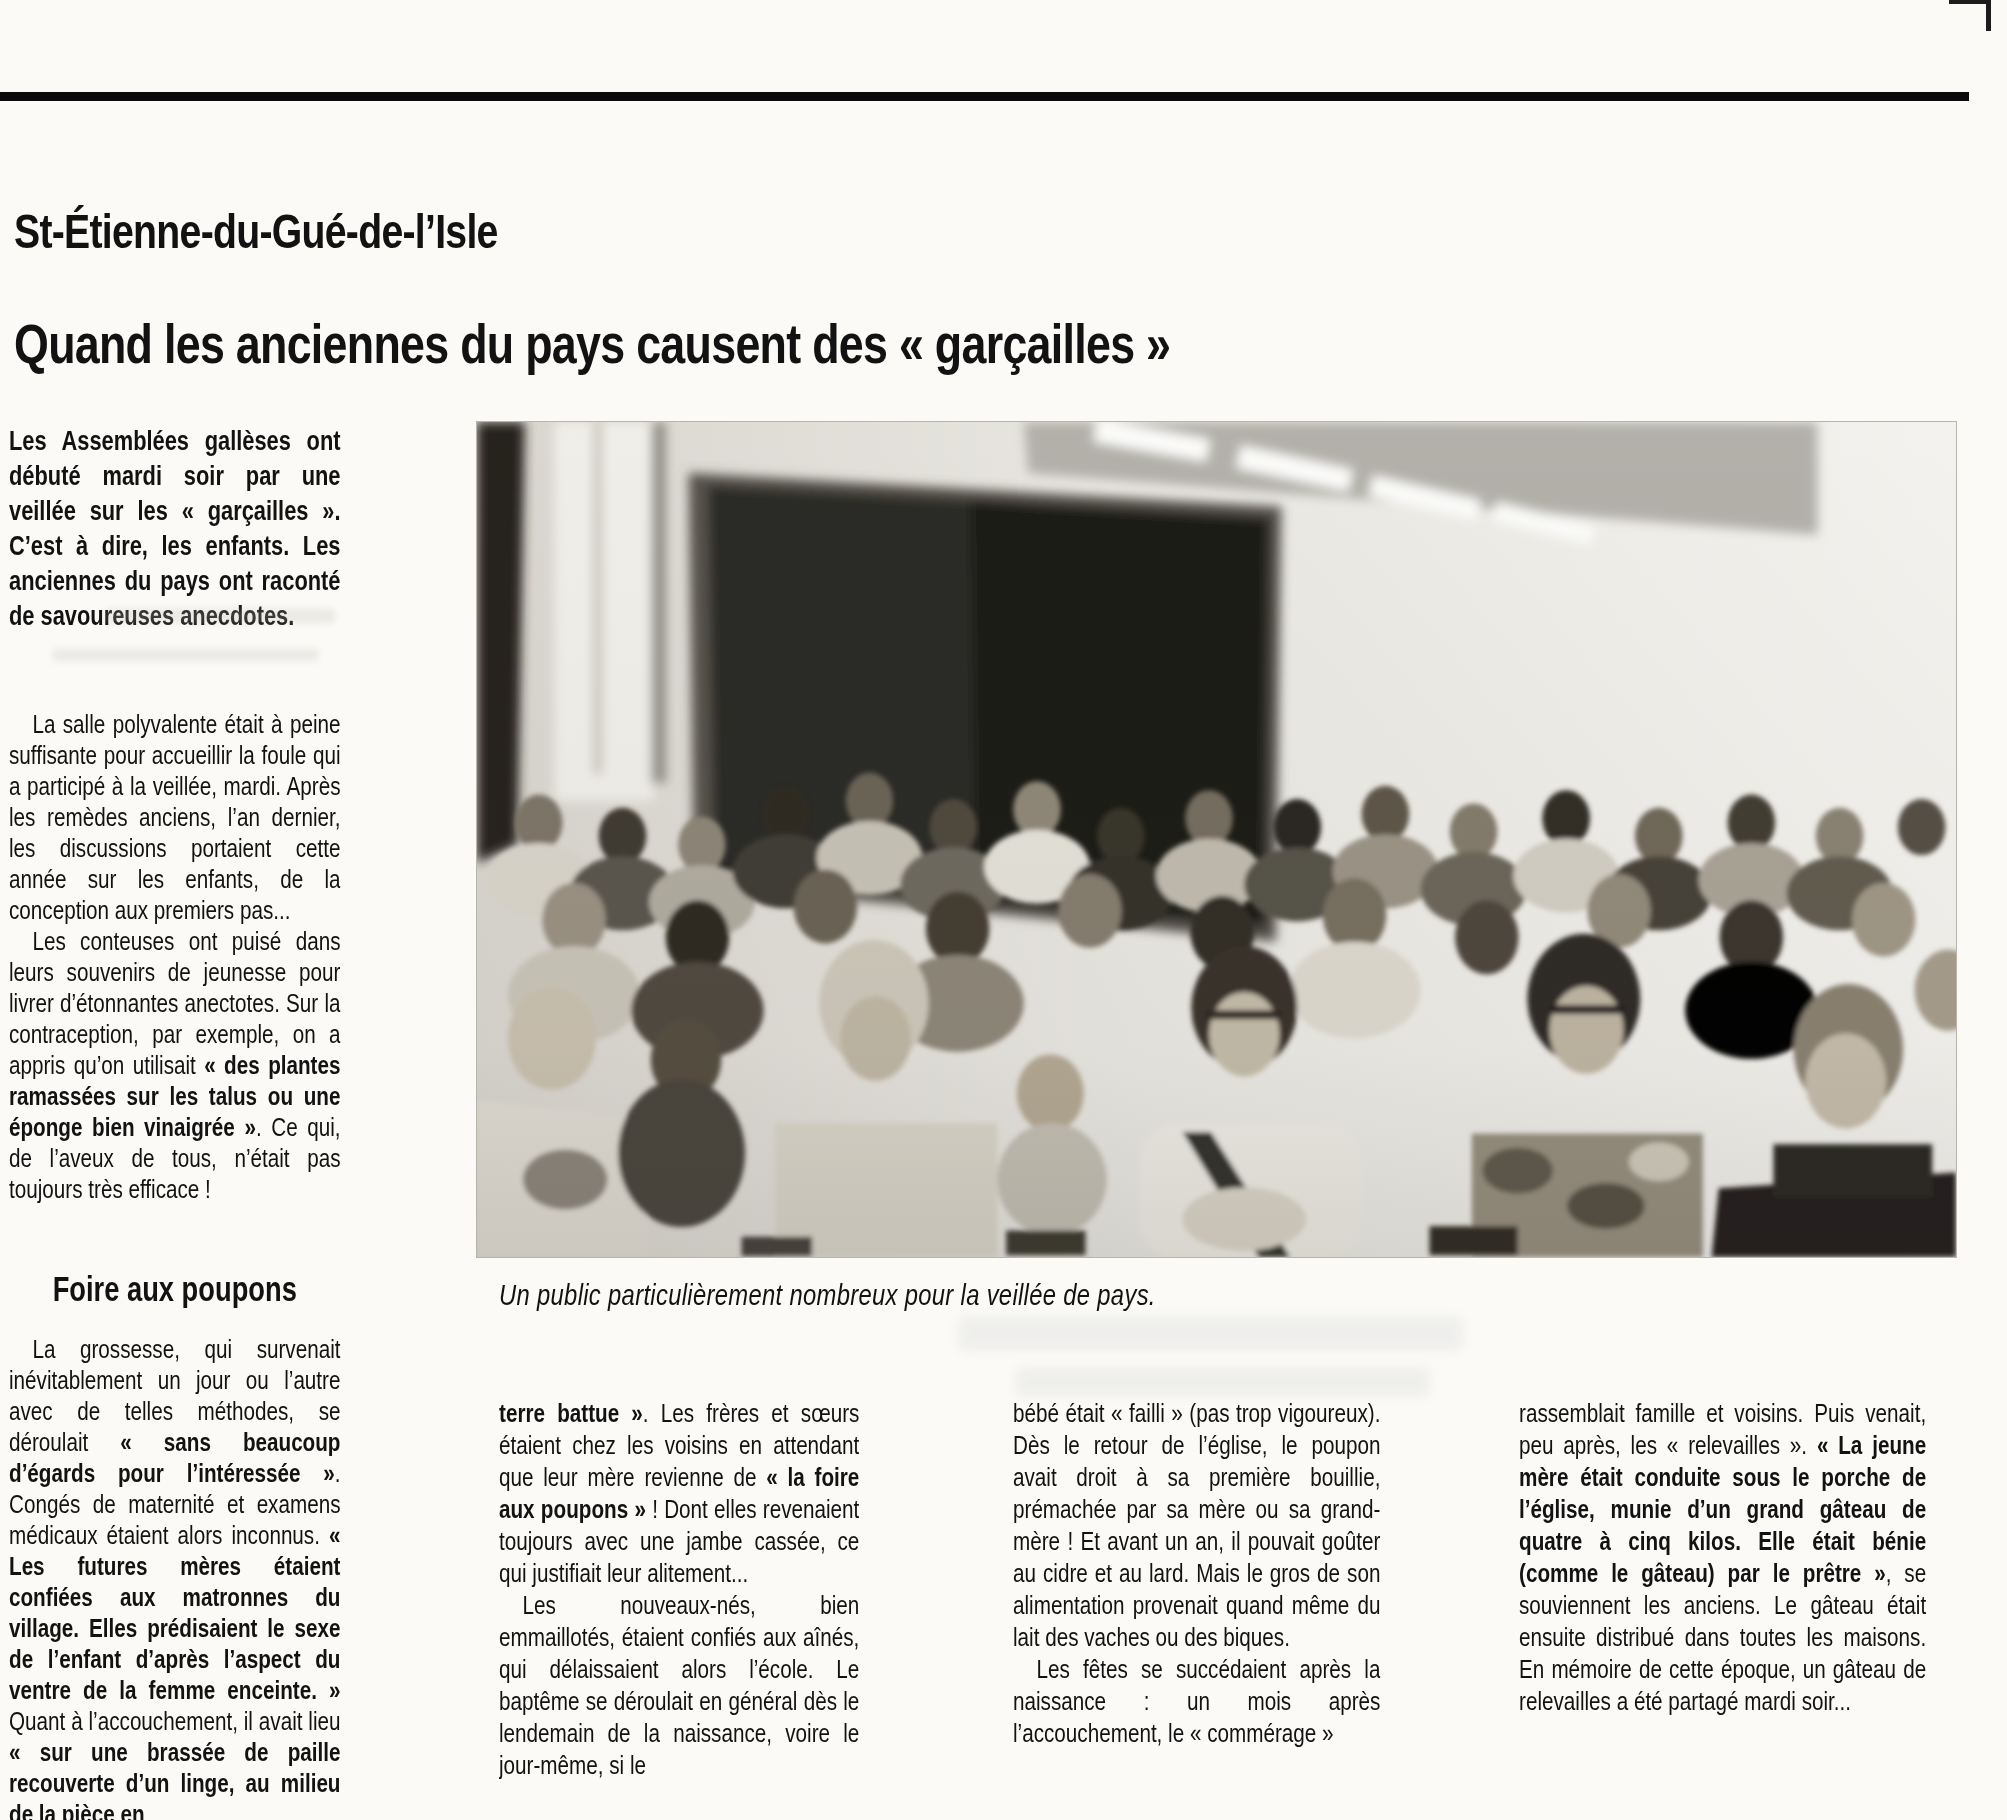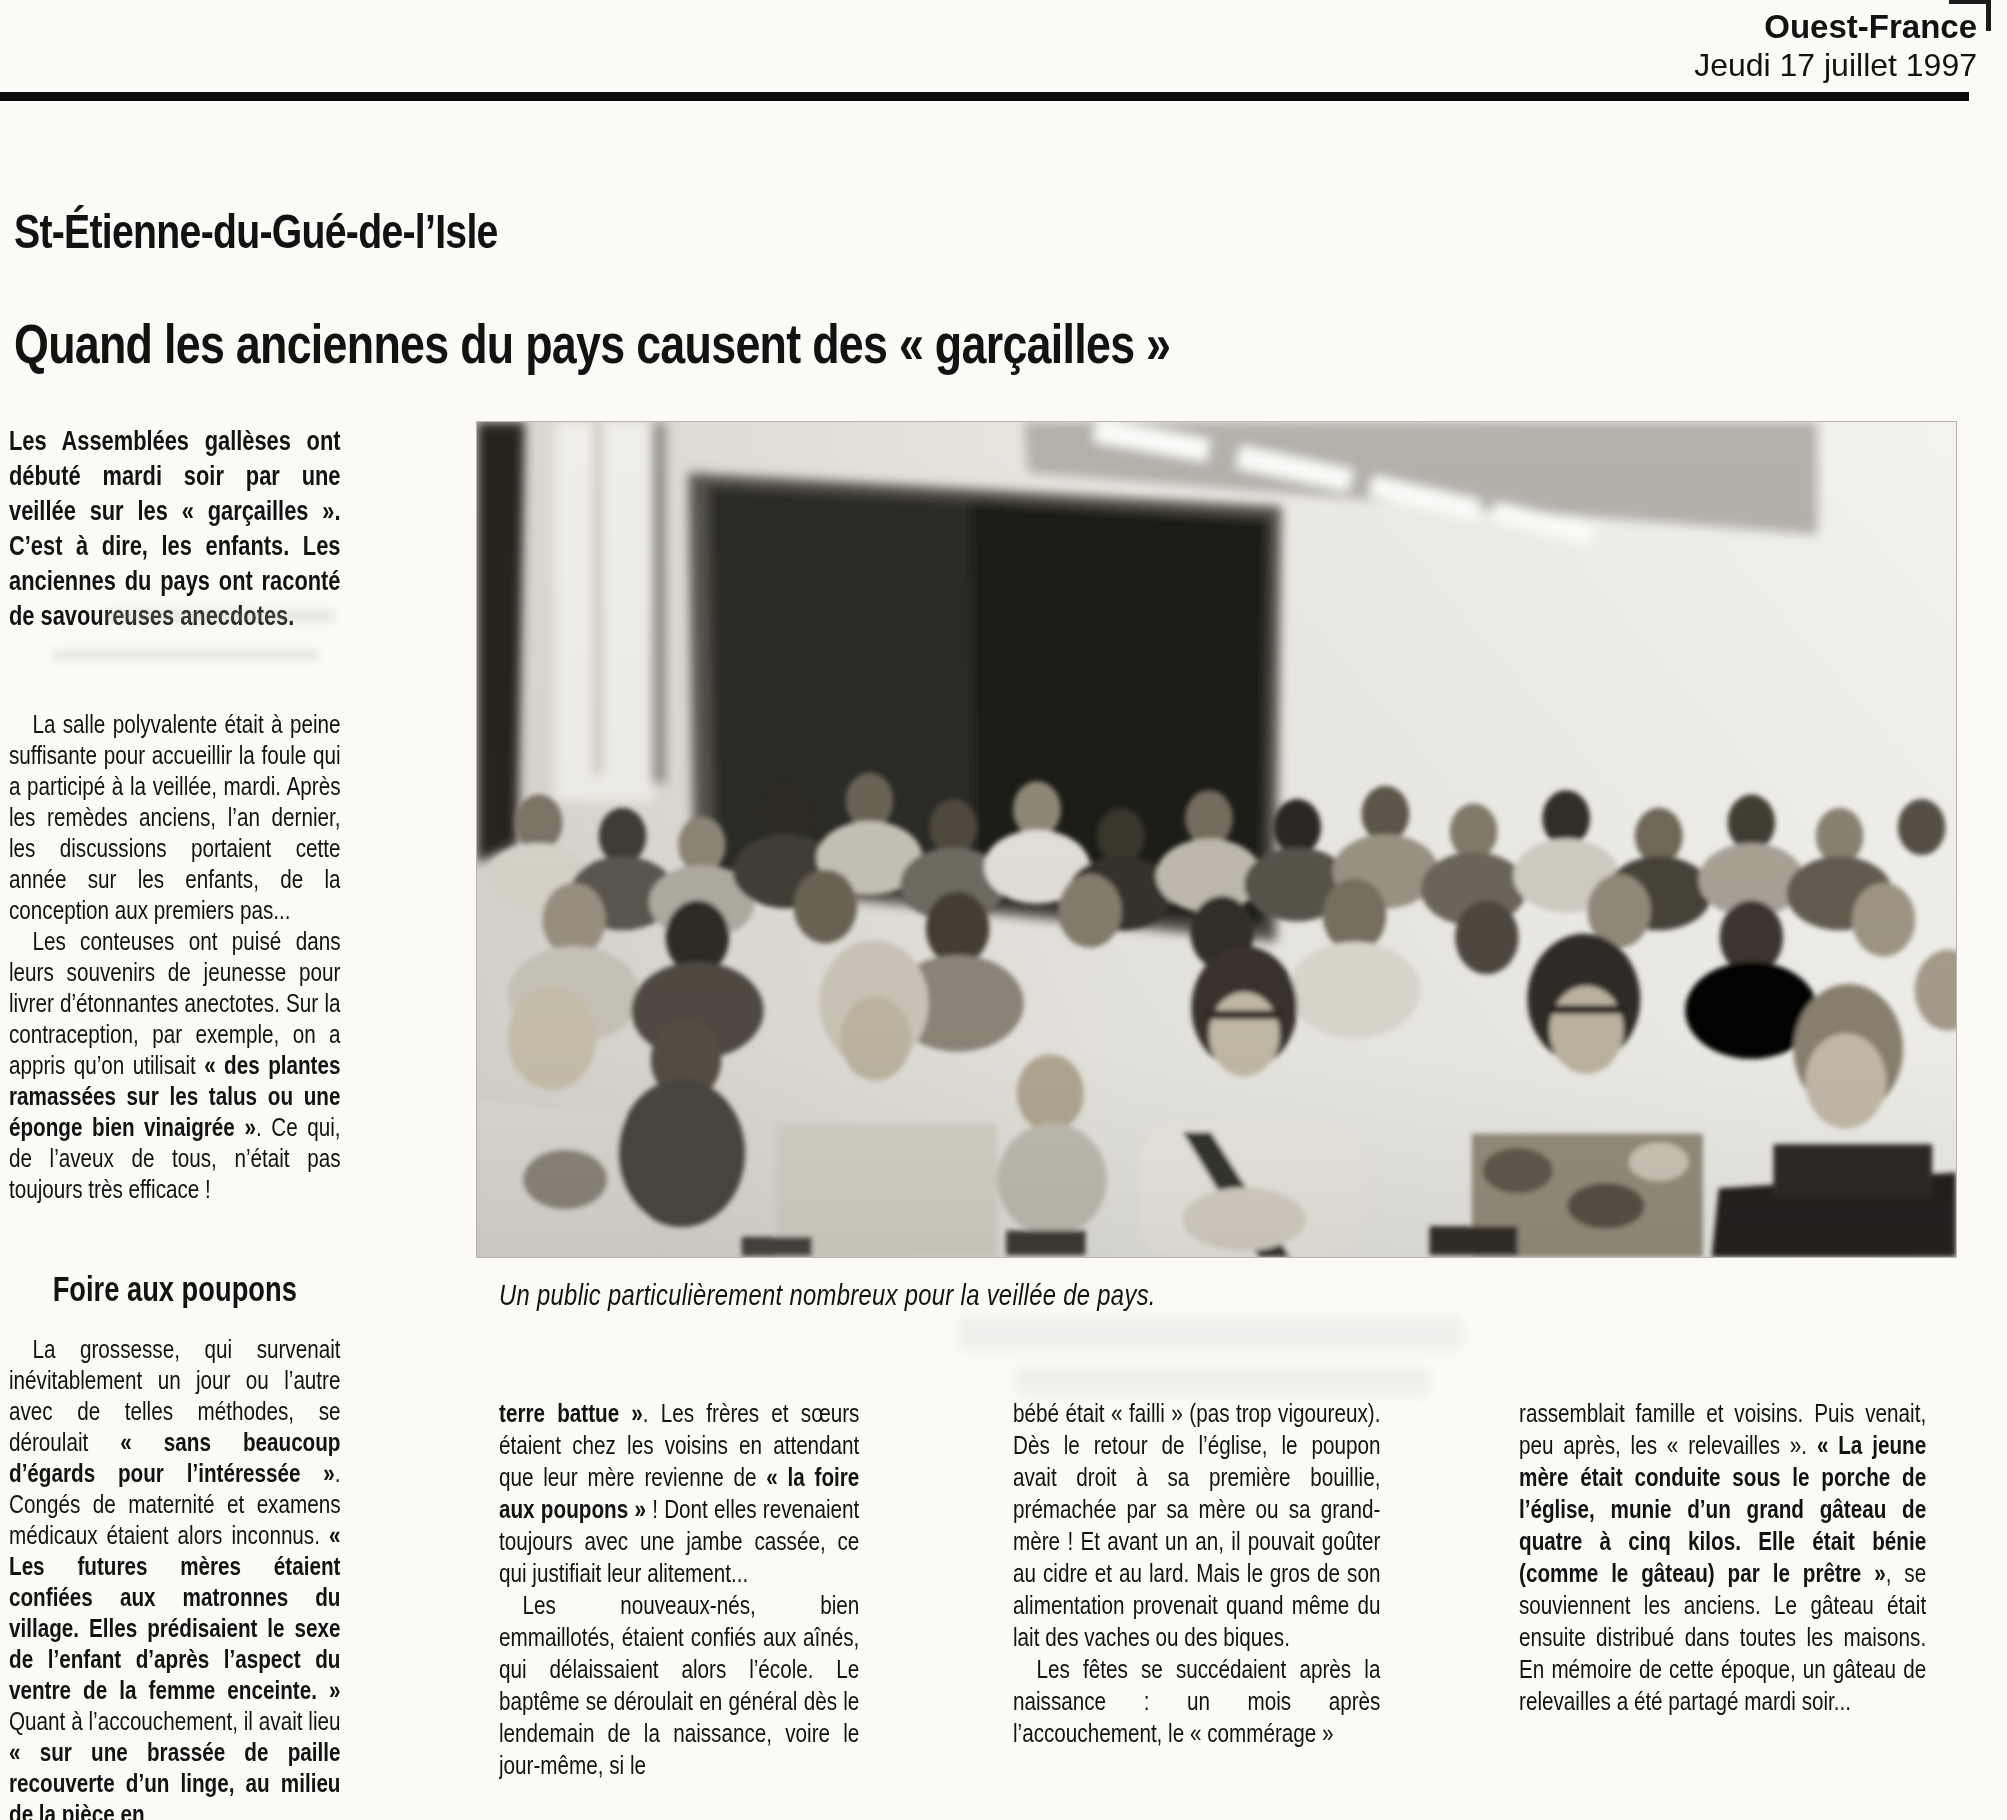--- a/index.html
+++ b/index.html
@@ -105,24 +105,20 @@
     position:absolute;background:#b9b7b1;opacity:.25;filter:blur(3.5px);
   }
   .smudge1{left:106px;top:609px;width:229px;height:14px;}
   .smudge2{left:53px;top:649px;width:265px;height:12.4px;}
 </style>
 </head>
 <body>
 
 <div class="page">
 
-  <div class="masthead">
-    <div class="pub">Ouest-France</div>
-    <div class="date">Jeudi 17 juillet 1997</div>
-  </div>
   <div class="corner-mark"></div>
   <div class="top-rule"></div>
 
   <h2 class="section-heading">St-Étienne-du-Gué-de-l’Isle</h2>
   <h1 class="headline">Quand les anciennes du pays causent des « garçailles »</h1>
 
   <p class="lead">Les Assemblées gallèses ont débuté mardi soir par une veillée sur les « garçailles ». C’est à dire, les enfants. Les anciennes du pays ont raconté de savoureuses anecdotes.</p>
 
   <div class="smudge smudge1"></div>
   <div class="smudge smudge2"></div>

